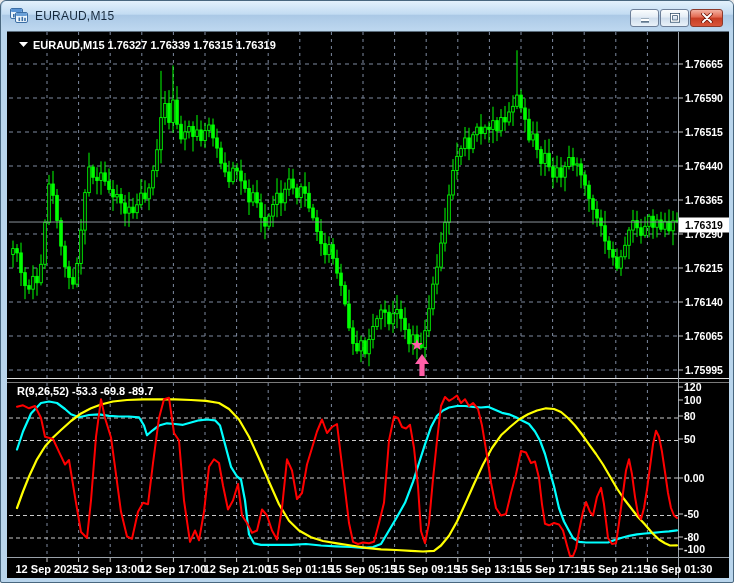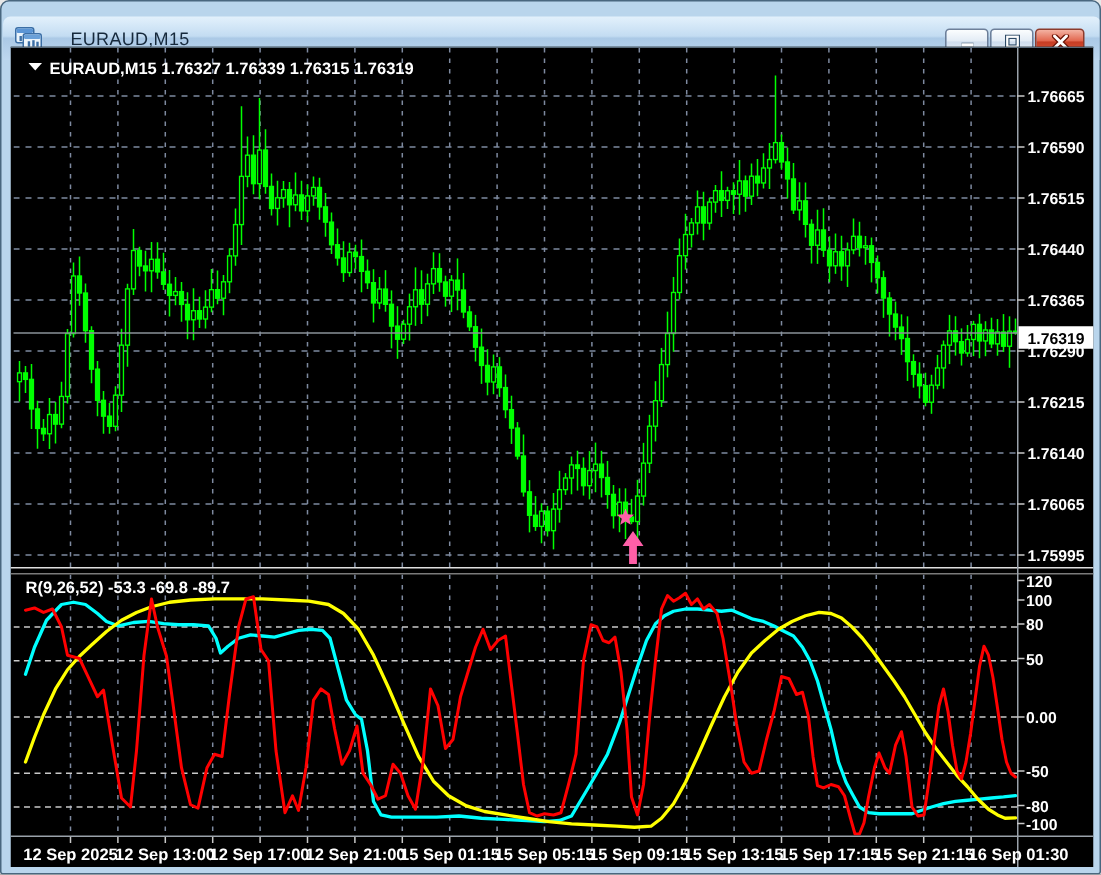--- a/index.html
+++ b/index.html
@@ -1,20 +1,20 @@
 <!DOCTYPE html>
 <html><head>
 <meta charset="utf-8">
 <style>
   html,body{margin:0;padding:0;background:#e8e8e8;font-family:"Liberation Sans",sans-serif;}
   .window{position:relative;width:734px;height:583px;background:#b9d5ec;
     border:1px solid #49677f;border-radius:6px 6px 2px 2px;box-sizing:border-box;overflow:hidden;}
-  .titlebar{position:absolute;left:1px;top:10px;width:732px;height:29px;
+  .titlebar{position:absolute;left:1px;top:0;width:732px;height:29px;
     background:linear-gradient(#e3f1fc,#c3dcf2 45%,#abc9e6 50%,#bdd7ef);
-    border-radius:5px 5px 0 0;display:flex;align-items:center;gap:12px;}
+    border-radius:5px 5px 0 0;display:flex;align-items:center;}
   .title-icon{width:18px;height:15px;margin-left:8px;flex:0 0 auto;}
   .title-text{margin-left:7px;font-size:12px;color:#16293c;letter-spacing:.2px;}
   .win-buttons{position:absolute;right:11px;top:8px;display:flex;gap:1px;}
   .win-btn{width:29px;height:18px;border:1px solid #6d7f99;border-radius:3px;box-sizing:border-box;
     background:linear-gradient(#fbfdfe,#e3ecf5 45%,#cfdded 50%,#e9f1f9);
     display:flex;align-items:center;justify-content:center;cursor:default;}
   .win-btn.close{width:33px;border-color:#8c3a2c;
     background:linear-gradient(#f3b2a2,#e2674f 45%,#c63d24 50%,#d9553a);}
   .chart-svg{position:absolute;left:6px;top:30px;}
 </style>

